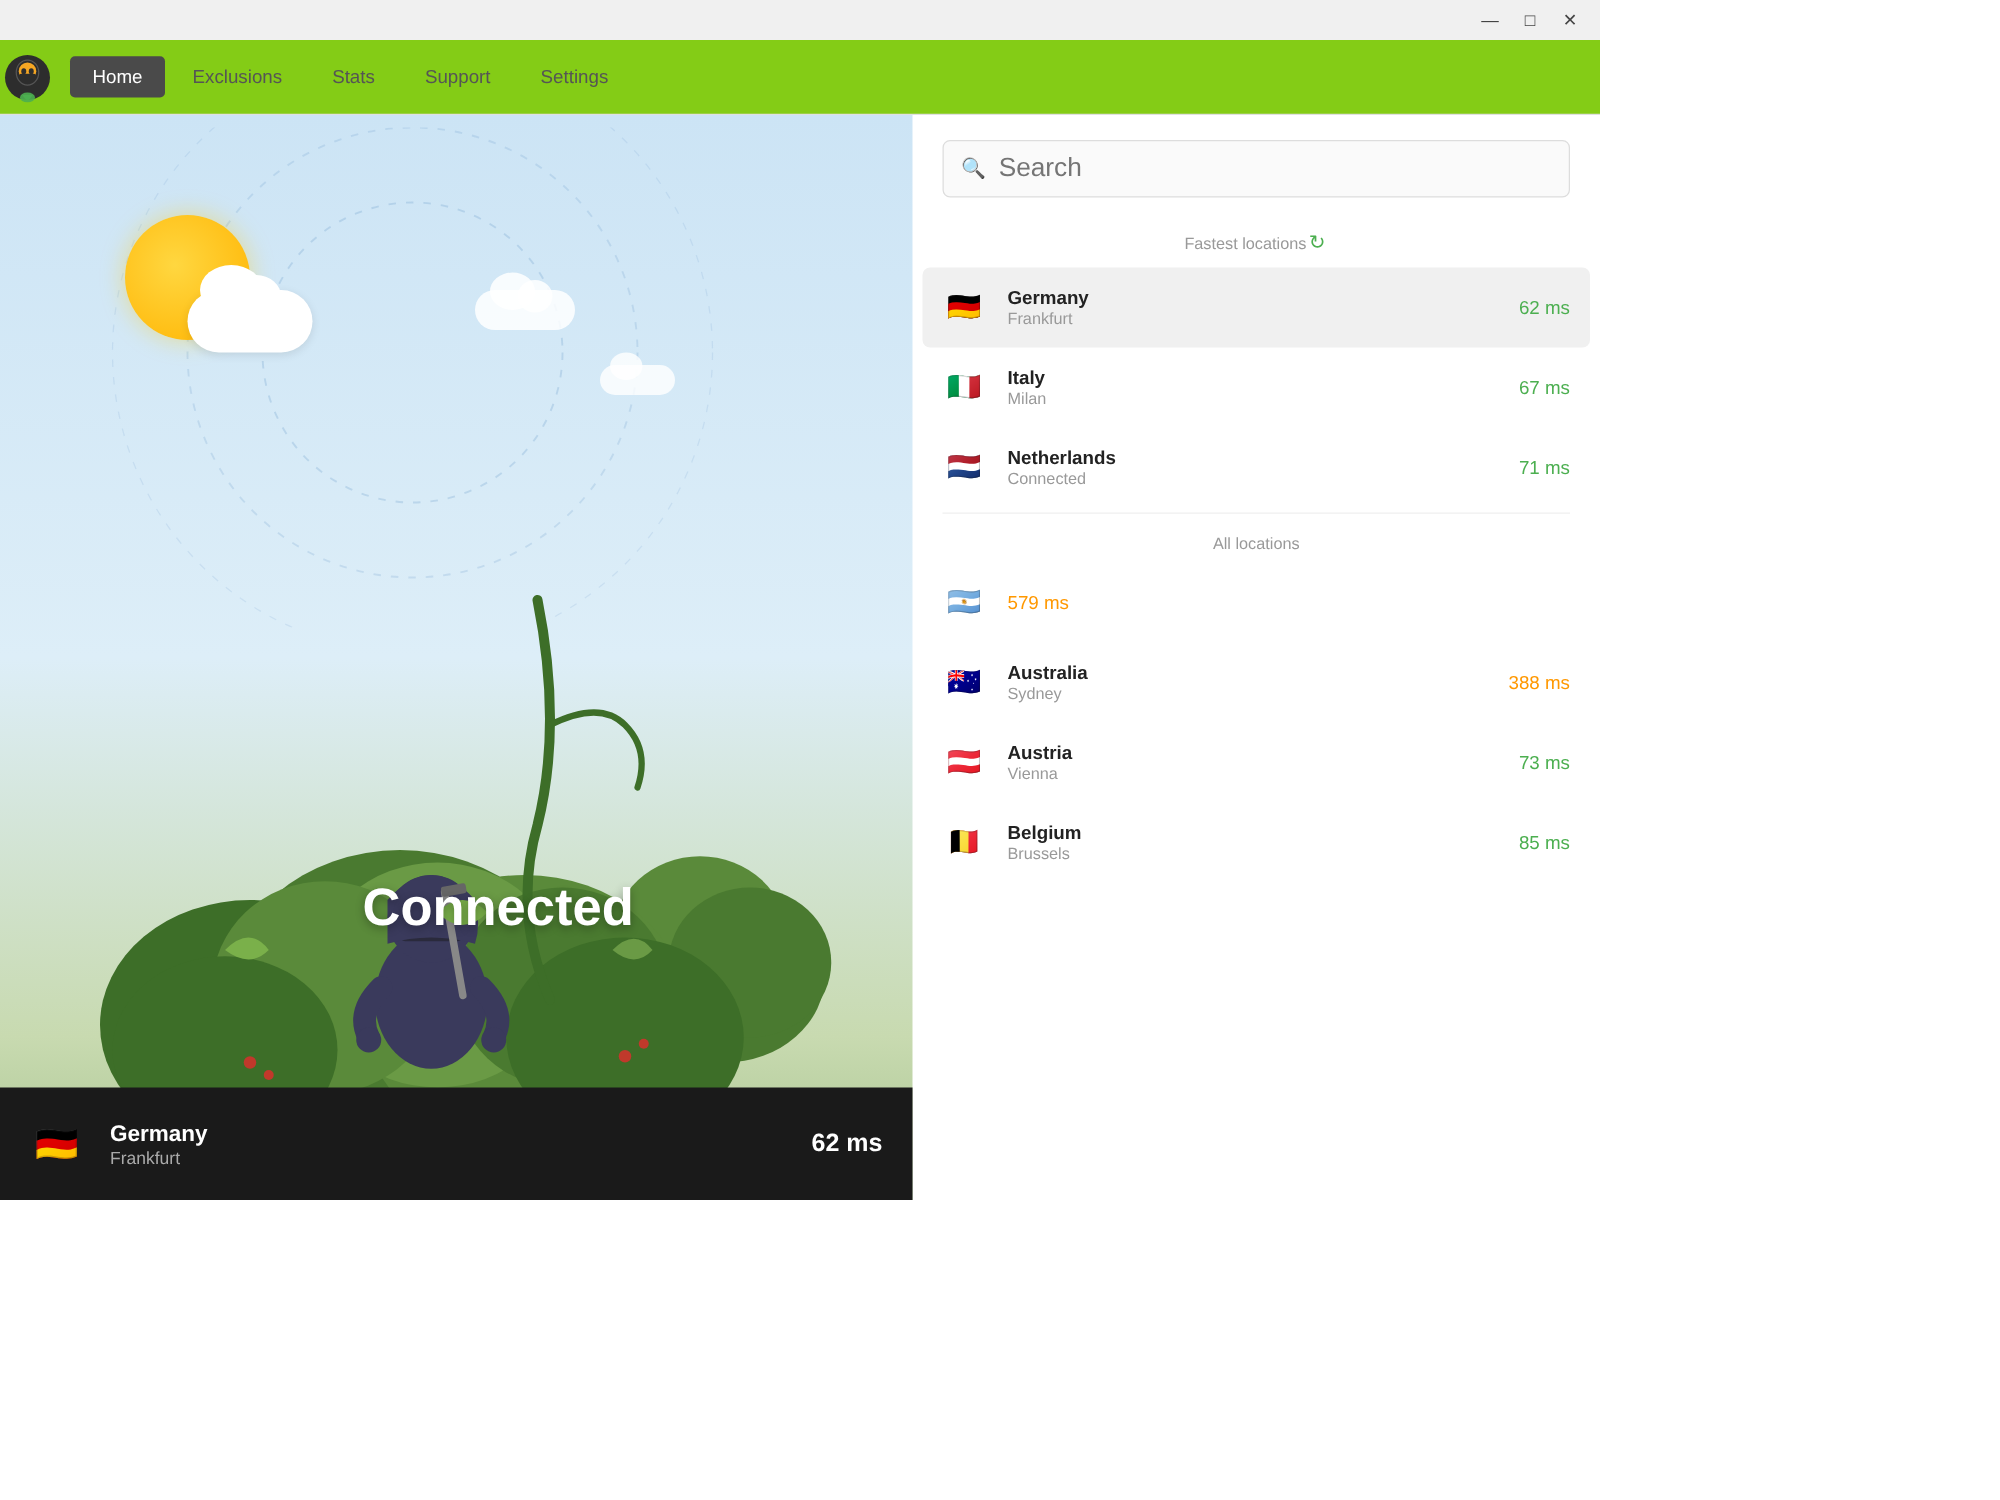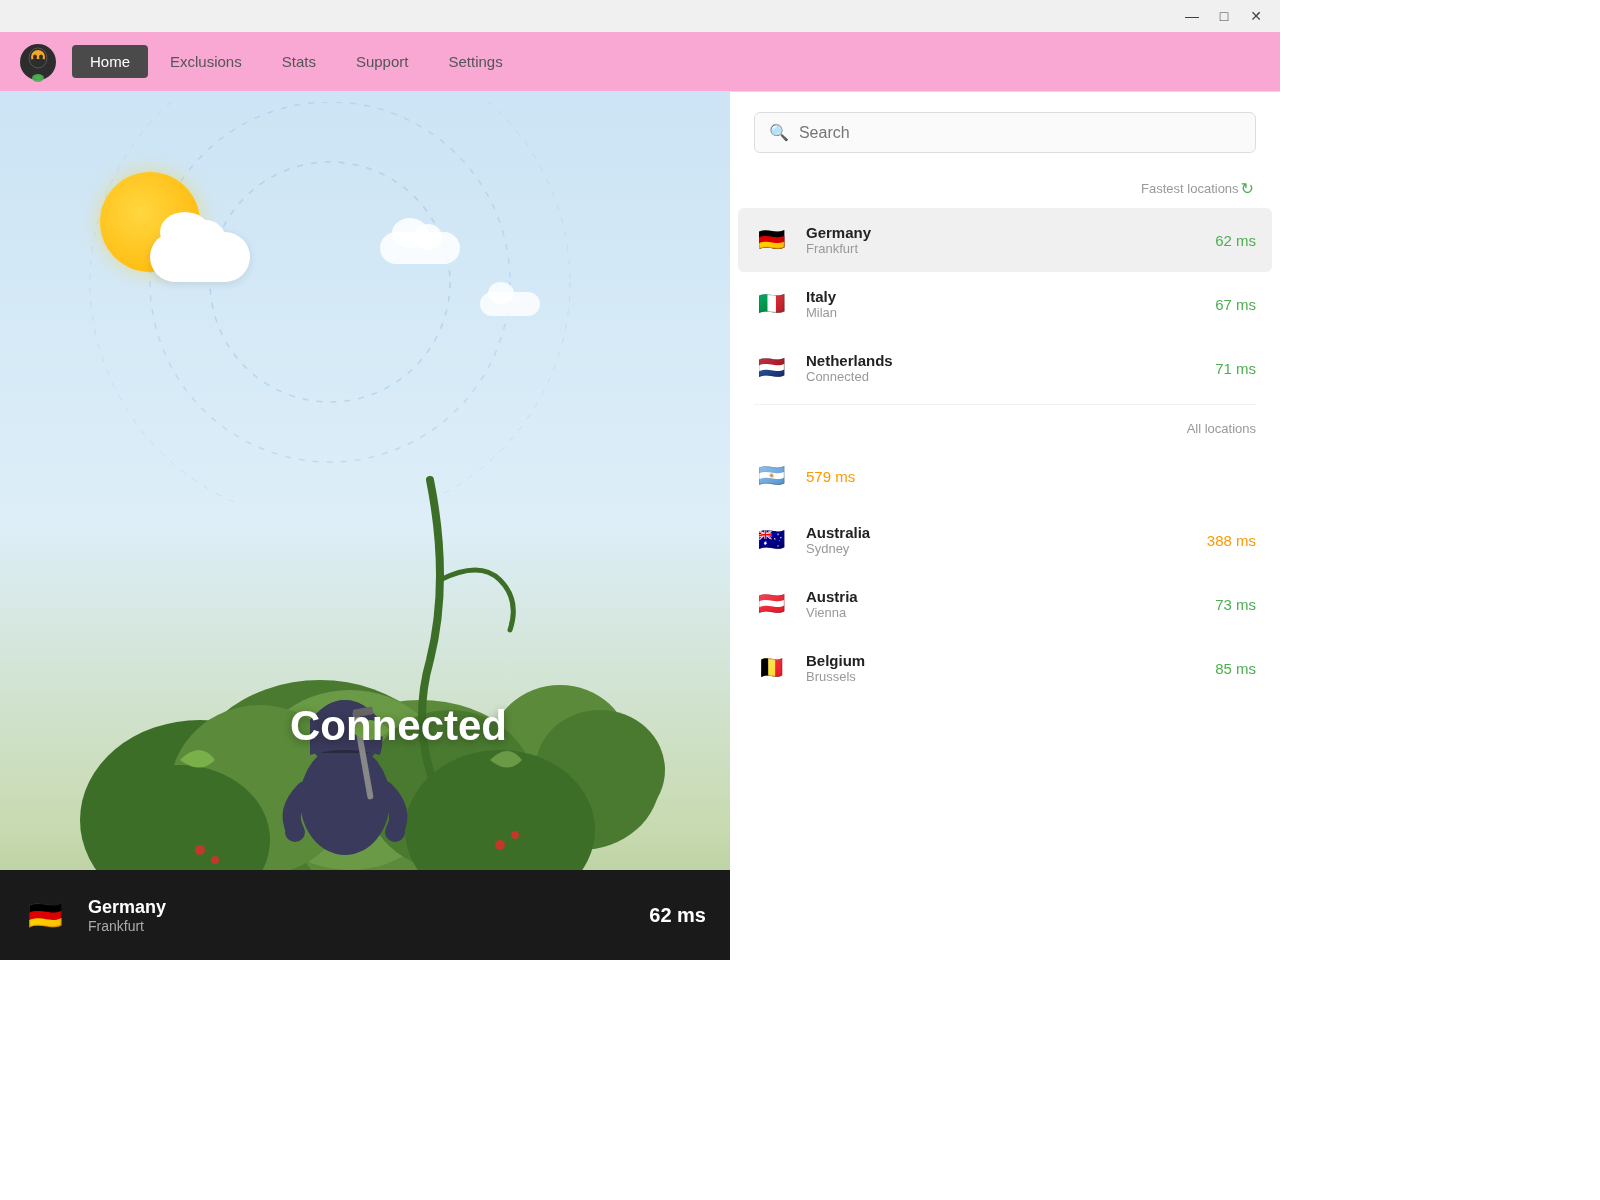--- a/index.html
+++ b/index.html
@@ -35,24 +35,23 @@
       display: flex;
       align-items: center;
       justify-content: center;
     }
 
     
     .nav-bar {
       position: absolute;
       top: 32px; left: 0; right: 0;
       height: 60px;
-      background: #f9a8d4;
-      display: flex;
-      align-items: center;
-      padding-left: 16px;
+      background: #84cc16;
+      display: flex;
+      align-items: center;
       gap: 4px;
       z-index: 100;
       border-bottom: 1px solid #e0e0e0;
     }
     .nav-logo {
       width: 44px;
       height: 44px;
       margin-right: 8px;
       display: flex;
       align-items: center;
@@ -254,41 +253,41 @@
       align-items: center;
       border: 1.5px solid #ddd;
       border-radius: 6px;
       padding: 10px 14px;
       gap: 10px;
       background: #fafafa;
     }
     .search-box input {
       border: none;
       background: transparent;
-      font-size: 16px;
+      font-size: 21px;
       color: #333;
       outline: none;
       flex: 1;
       font-family: inherit;
     }
     .search-icon-el {
       color: #999;
       font-size: 16px;
     }
 
     
     .location-list {
       flex: 1;
       overflow-y: auto;
       padding: 0 8px;
     }
     .section-header {
       display: flex;
       align-items: center;
-      justify-content: flex-end;
+      justify-content: center;
       padding: 12px 16px 8px;
     }
     .section-title {
       font-size: 13px;
       color: #999;
       font-weight: 400;
     }
     .refresh-btn {
       background: none;
       border: none;

